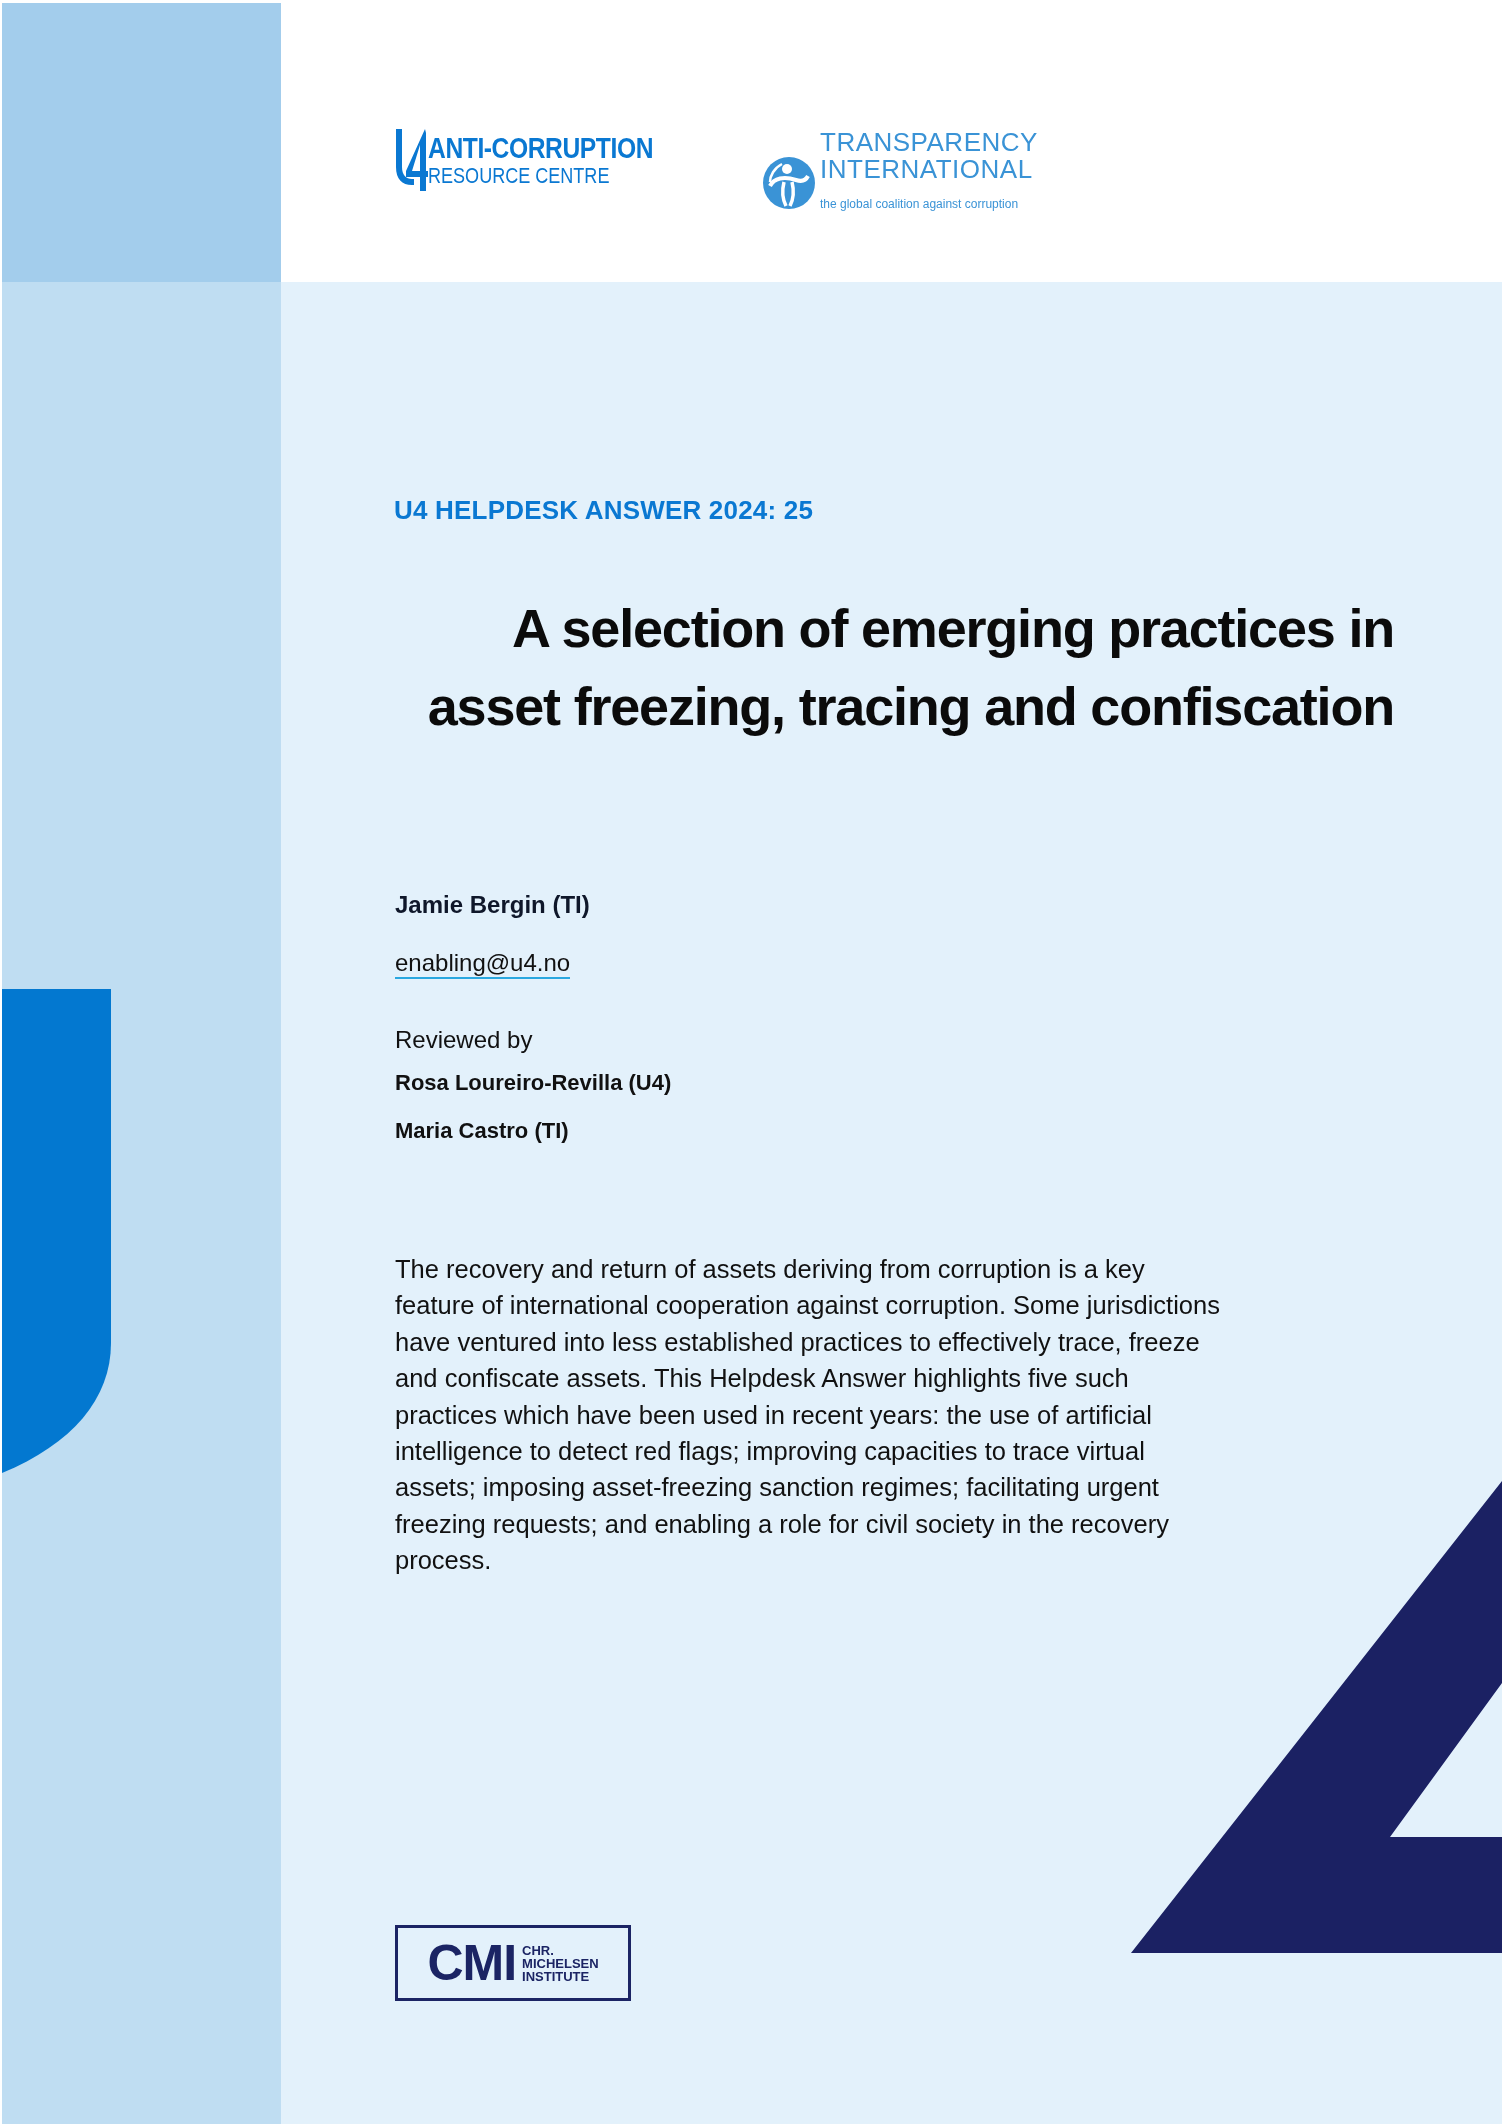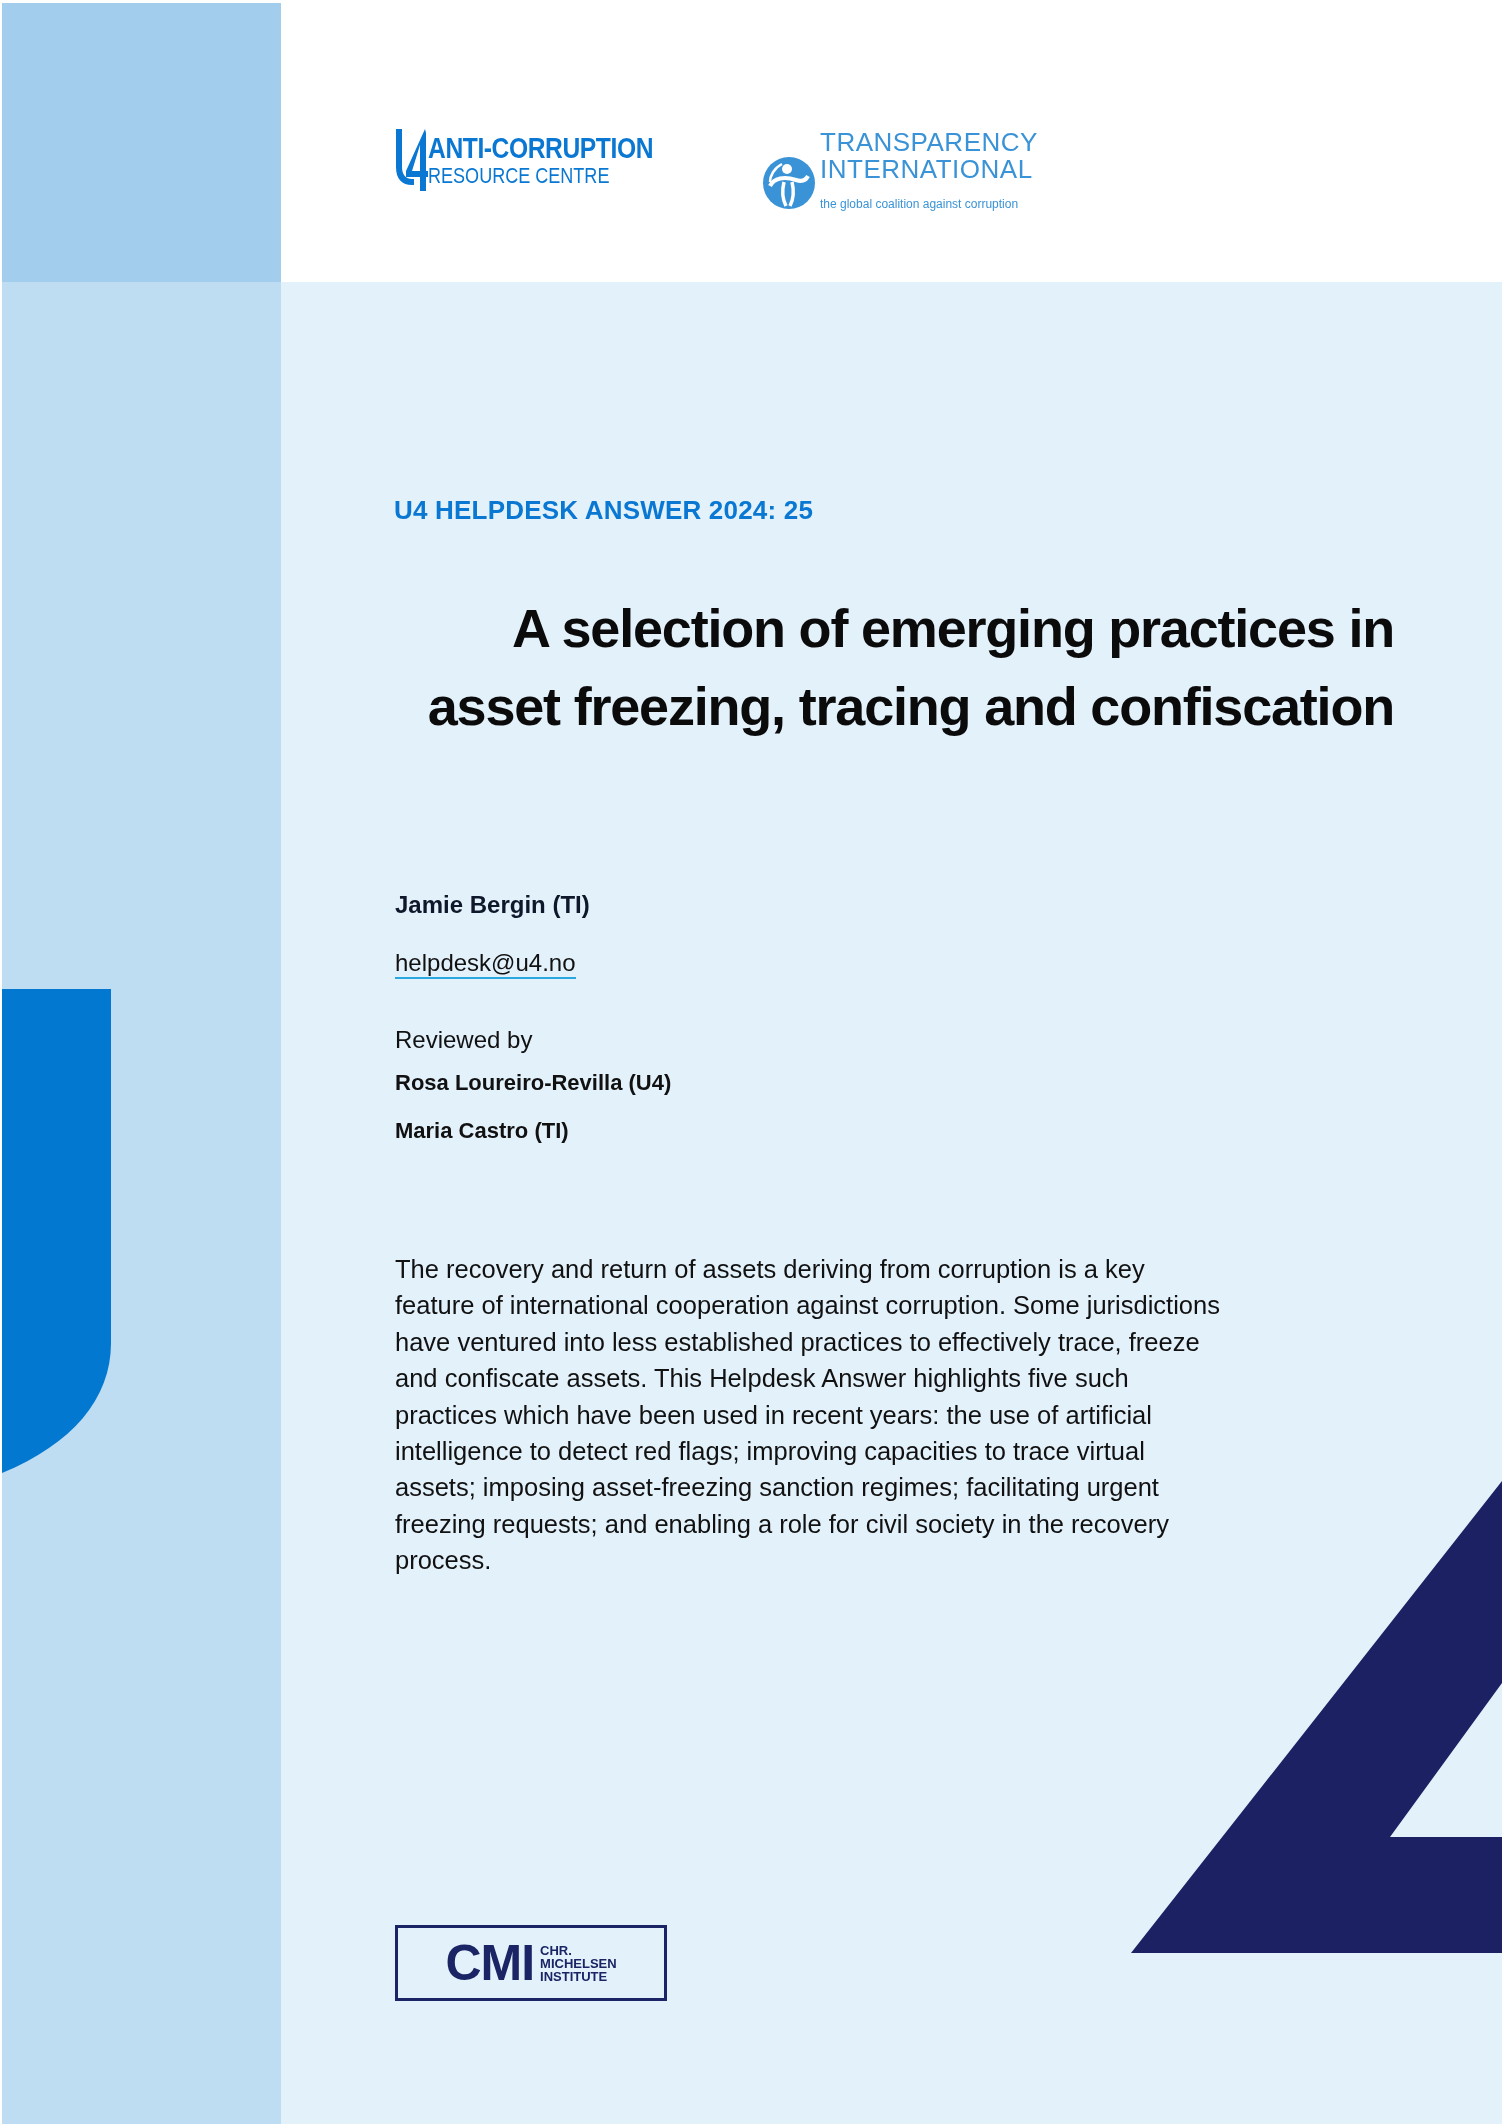--- a/index.html
+++ b/index.html
@@ -27,21 +27,21 @@
   .logo-ti .l3 { font-size: 12px; color: #3a93d6; display: block; margin-top: 16px; white-space: nowrap; }
 
   .series { position: absolute; left: 392px; top: 492px; font-size: 26px; font-weight: bold; color: #0a78d2; letter-spacing: 0.2px; }
   .title { position: absolute; left: 392px; top: 586px; width: 1000px; font-size: 54px; line-height: 78px; font-weight: bold; color: #0b0b0b; letter-spacing: -1.2px; margin: 0; text-align: right; }
   .author { position: absolute; left: 393px; top: 888px; font-size: 24px; font-weight: bold; color: #0f172a; }
   .email { position: absolute; left: 393px; top: 946px; font-size: 24px; color: #111; text-decoration: none; border-bottom: 2px solid #2aa8e0; line-height: 28px; }
   .reviewed { position: absolute; left: 393px; top: 1023px; font-size: 24px; color: #111; }
   .reviewer { position: absolute; left: 393px; font-size: 22px; font-weight: bold; color: #111; }
   .abstract { position: absolute; left: 393px; top: 1248px; width: 830px; font-size: 25.5px; line-height: 36.4px; color: #111; margin: 0; }
 
-  .cmi { position: absolute; left: 393px; top: 1922px; width: 272px; height: 76px; border: 3px solid #1b2464; box-sizing: border-box; display: flex; align-items: center; justify-content: center; }
+  .cmi { position: absolute; left: 393px; top: 1922px; width: 236px; height: 76px; border: 3px solid #1b2464; box-sizing: border-box; display: flex; align-items: center; justify-content: center; }
   .cmi .big { font-size: 50px; font-weight: bold; color: #1b2464; letter-spacing: -1px; line-height: 1; }
   .cmi .small { margin-left: 6px; font-size: 13px; font-weight: bold; color: #1b2464; line-height: 13px; }
   .cmi .small span { display: block; }
 </style>
 </head>
 <body>
 
 <div class="page">
   <div class="header-white"></div>
   <div class="top-left-block"></div>
@@ -78,21 +78,21 @@
       <span class="l1">TRANSPARENCY</span>
       <span class="l2">INTERNATIONAL</span>
       <span class="l3">the global coalition against corruption</span>
     </div>
   </div>
 
   <div class="series">U4 HELPDESK ANSWER 2024: 25</div>
   <h1 class="title">A selection of emerging practices in asset freezing, tracing and confiscation</h1>
 
   <div class="author">Jamie Bergin (TI)</div>
-  <a class="email">helpdesk@u4.no</a>
+  <a class="email">enabling@u4.no</a>
 
   <div class="reviewed">Reviewed by</div>
   <div class="reviewer" style="top:1067px">Rosa Loureiro-Revilla (U4)</div>
   <div class="reviewer" style="top:1115px">Maria Castro (TI)</div>
 
   <p class="abstract">The recovery and return of assets deriving from corruption is a key feature of international cooperation against corruption. Some jurisdictions have ventured into less established practices to effectively trace, freeze and confiscate assets. This Helpdesk Answer highlights five such practices which have been used in recent years: the use of artificial intelligence to detect red flags; improving capacities to trace virtual assets; imposing asset-freezing sanction regimes; facilitating urgent freezing requests; and enabling a role for civil society in the recovery process.</p>
 
   <div class="cmi">
     <span class="big">CMI</span>
     <span class="small">

